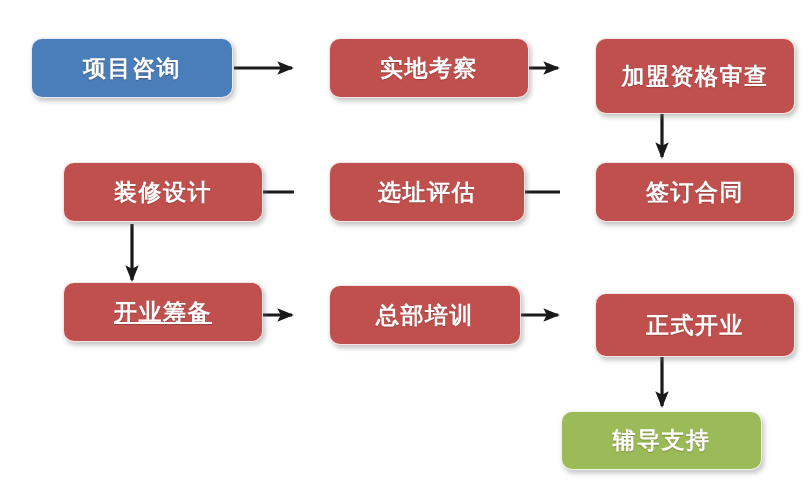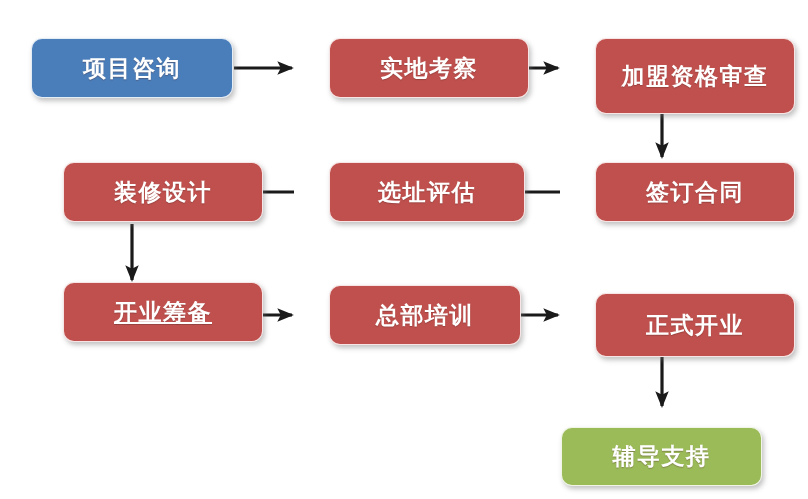--- a/index.html
+++ b/index.html
@@ -30,21 +30,21 @@
     letter-spacing: 1.5px;
     text-align: center;
     line-height: 1;
     border: 1px solid rgba(255,255,255,0.85);
     box-shadow: 2px 3px 5px rgba(120,120,120,0.45);
     text-shadow: 0 1px 1px rgba(80,40,40,0.35);
     user-select: none;
   }
   .node-blue  { background: #4a7ebb; }
   .node-red   { background: #c0504d; margin-left: 32px; }
-  .node-green { background: #9bbb59; margin-top: 16px; }
+  .node-green { background: #9bbb59; }
 
   .node-label {
     display: block;
     white-space: nowrap;
     font-family: "Liberation Serif", "DejaVu Serif", serif;
   }
 
   svg.connectors {
     position: absolute;
     left: 0;

